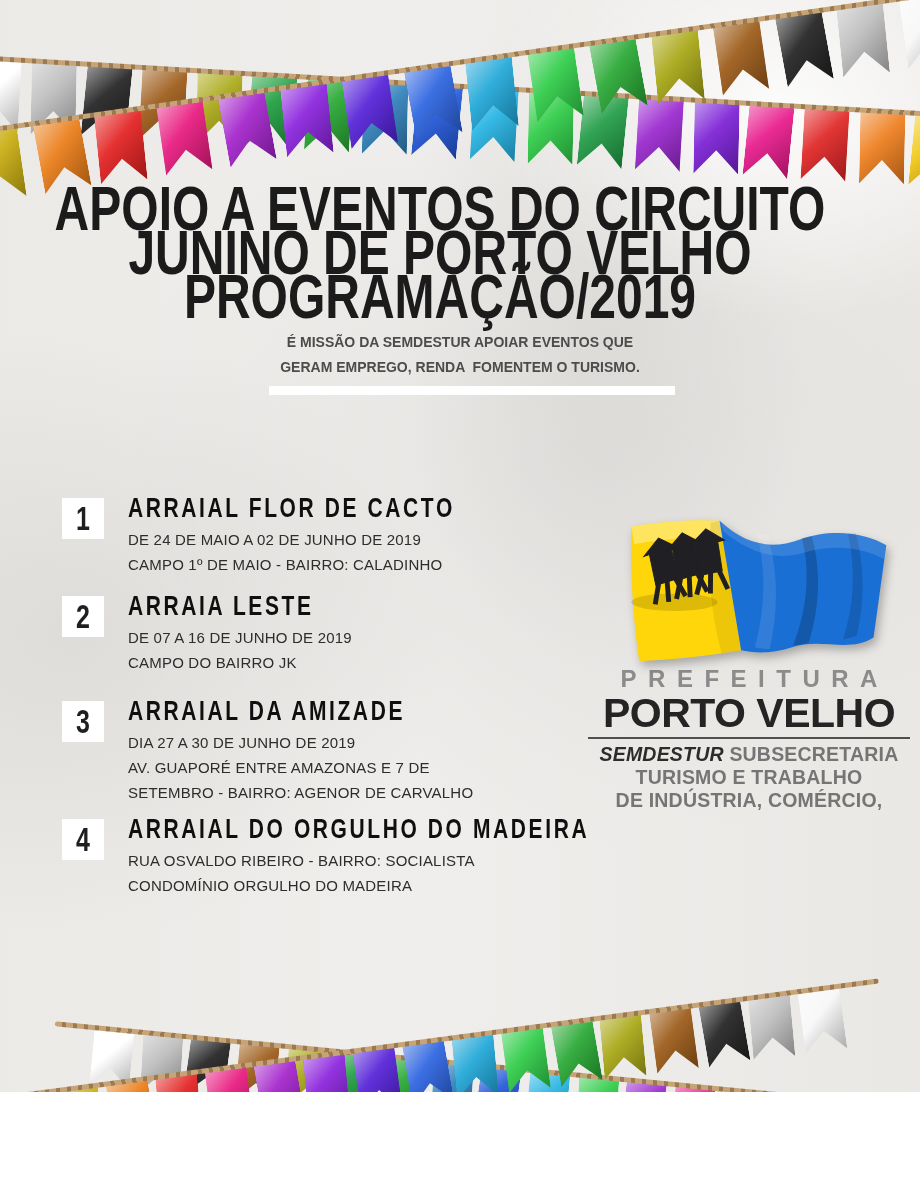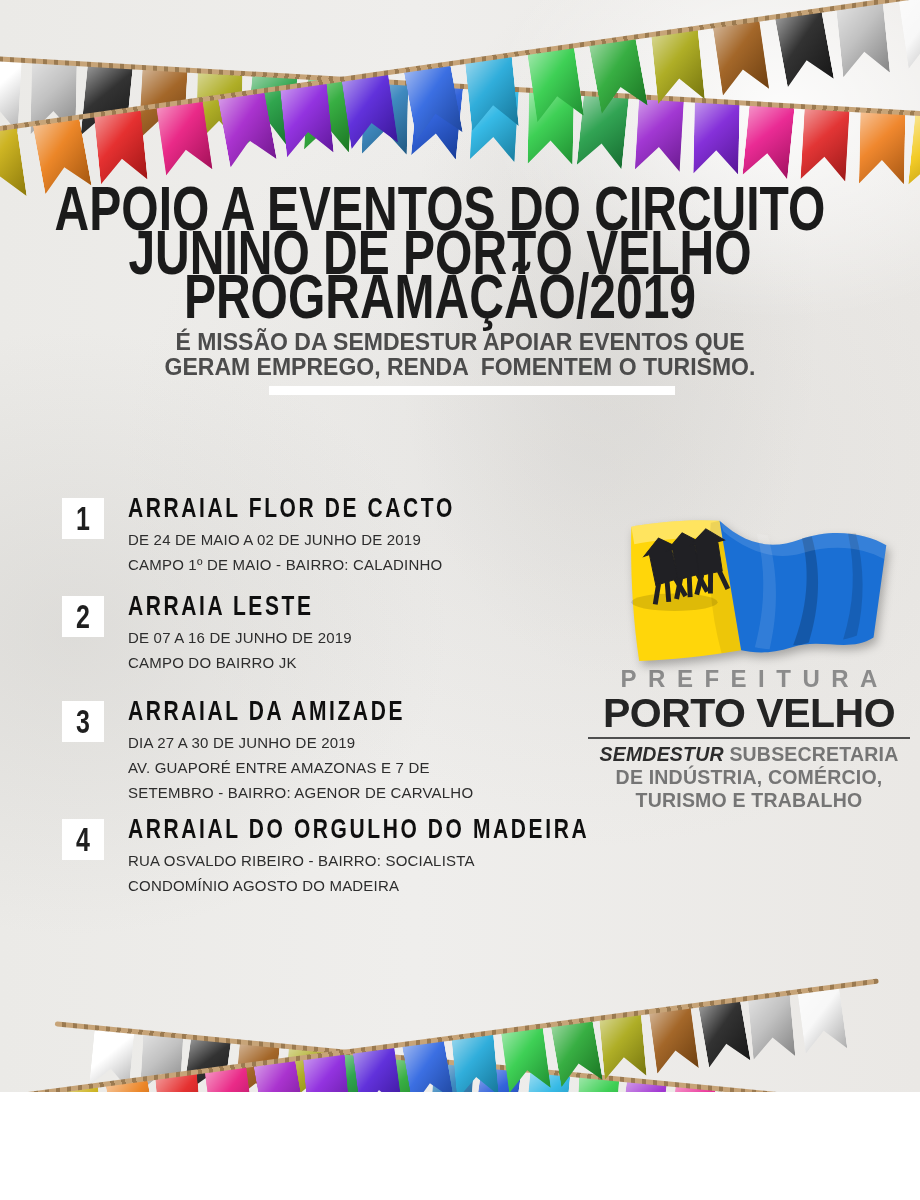--- a/index.html
+++ b/index.html
@@ -37,21 +37,21 @@
   .s-bb{left:60px;top:1088px;width:790px;transform:rotate(-7.6deg);}
 
   
   .title{
     position:absolute;left:0;top:186px;width:880px;text-align:center;
     font-weight:bold;font-size:48px;line-height:33px;letter-spacing:0px;color:#1b1b1b;
     transform:scaleY(1.33);transform-origin:50% 0;
   }
   .subtitle{
     position:absolute;left:0;top:330px;width:920px;text-align:center;
-    font-size:23px;font-weight:bold;color:#4c4c4c;line-height:25px;
+    font-size:14px;font-weight:bold;color:#4c4c4c;line-height:25px;
   }
   .subtitle div{white-space:pre;}
   .bar{position:absolute;left:269px;top:386px;width:406px;height:9px;background:#ffffff;}
 
   
   .events{position:absolute;left:62px;top:496px;width:600px;}
   .event{position:absolute;left:0;width:600px;}
   .num{
     position:absolute;left:0;top:2px;width:42px;height:41px;background:#ffffff;
     display:flex;align-items:center;justify-content:center;
@@ -168,21 +168,21 @@
       </div>
     </div>
 
     <div class="event" style="top:321px">
       <div class="num">
           <span>4</span>
         </div>
       <div class="ev-body">
         <div class="ev-title">ARRAIAL DO ORGULHO DO MADEIRA</div>
         <div class="ev-line">RUA OSVALDO RIBEIRO - BAIRRO: SOCIALISTA</div>
-        <div class="ev-line">CONDOMÍNIO AGOSTO DO MADEIRA</div>
+        <div class="ev-line">CONDOMÍNIO ORGULHO DO MADEIRA</div>
       </div>
     </div>
 
   </div>
 
   <div class="logo">
     <svg width="284" height="152" viewBox="0 0 284 155" aria-hidden="true">
 
       <path d="M22,15 C50,10 85,7 112,9 L134,141 C100,147 60,151 30,152 C23,105 21,58 22,15 Z" fill="#ffd60a"></path>
       <path d="M22,15 C50,10 85,7 112,9 L115,27 C85,25 52,28 25,33 Z" fill="rgba(255,255,255,.35)"></path>
@@ -212,22 +212,22 @@
         <path d="M2,16 L20,0 L38,13 L31,14 L33,44 L9,47 L8,15 Z" stroke-width="1"></path>
         <path d="M12,46 L5,66" stroke-width="5" fill="none"></path>
         <path d="M21,45 L19,66" stroke-width="5" fill="none"></path>
         <path d="M30,44 L37,63" stroke-width="5" fill="none"></path>
       </g>
     </svg>
     <div class="l-pref">PREFEITURA</div>
     <div class="l-city">PORTO VELHO</div>
     <hr class="l-div">
     <div class="l-dept"><span class="strong">SEMDESTUR</span> <span>SUBSECRETARIA</span></div>
+    <div class="l-dept">TURISMO E TRABALHO</div>
     <div class="l-dept">DE INDÚSTRIA, COMÉRCIO,</div>
-    <div class="l-dept">TURISMO E TRABALHO</div>
   </div>
 
   <div>
     <div class="string s-ba">
         <div class="flag" style="background-color: rgb(255, 255, 255);"></div>
         <div class="flag" style="background-color: rgb(189, 189, 189);"></div>
         <div class="flag" style="background-color: rgb(33, 33, 33);"></div>
         <div class="flag" style="background-color: rgb(156, 90, 23);"></div>
         <div class="flag" style="background-color: rgb(168, 167, 20);"></div>
         <div class="flag" style="background-color: rgb(31, 158, 63);"></div>

